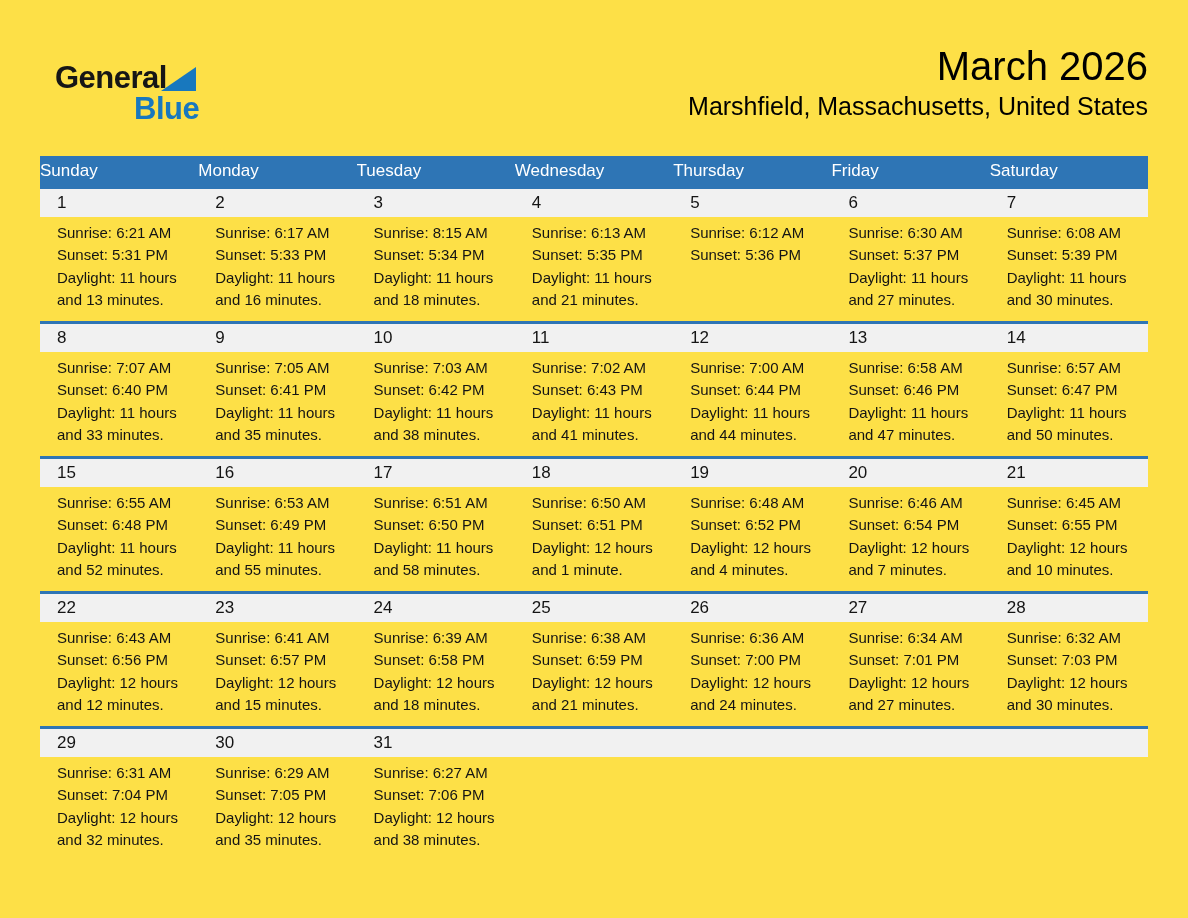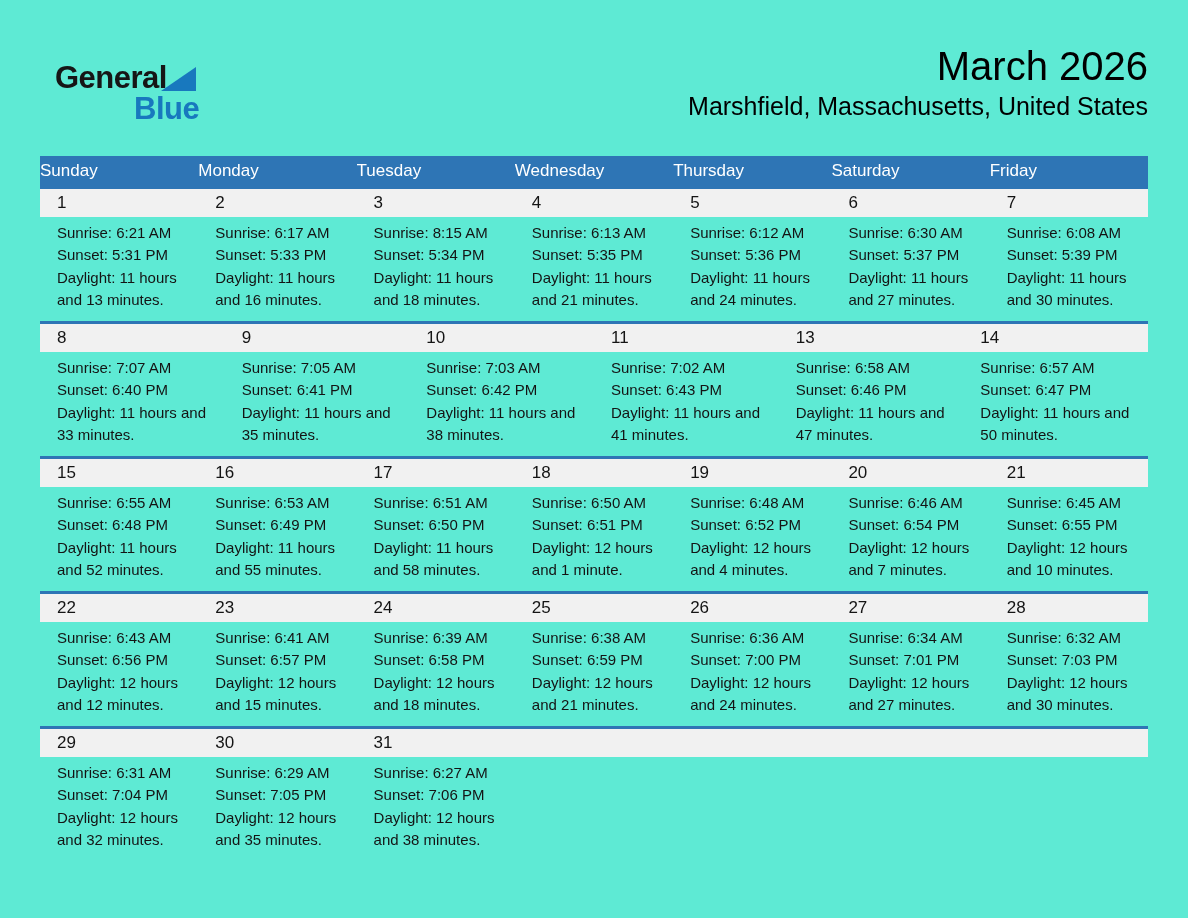--- a/index.html
+++ b/index.html
@@ -1,18 +1,18 @@
 <!DOCTYPE html>
 <html style="--header-blue: #2E75B5; --row-blue: #2E75B5; --strip-gray: #F1F1F1; --logo-blue: #1878BE;"><head>
 <meta charset="utf-8">
 <style>
   * { margin:0; padding:0; box-sizing:border-box; }
   html,body { background:#ffffff; }
   body { font-family:"Liberation Sans", sans-serif; }
-  .page { position:relative; width:1188px; height:918px; background:#5eead4; overflow:hidden; }
+  .page { position:relative; width:1188px; height:918px; background:#fde047; overflow:hidden; }
 
   
   .logo { position:absolute; left:55px; top:58px; width:220px; height:70px; }
   .logo-general { position:absolute; left:0; top:2px; font-size:31px; font-weight:700; letter-spacing:-0.5px; color:#161616; }
   .logo-triangle { position:absolute; left:106px; top:9px; width:35px; height:24px;
                    background:var(--logo-blue,#1878BE);
                    clip-path:polygon(0 100%, 100% 0, 100% 100%); }
   .logo-blue { position:absolute; left:79px; top:33px; font-size:31px; font-weight:700; letter-spacing:-0.5px; color:var(--logo-blue,#1878BE); }
 
   
@@ -47,22 +47,22 @@
     <h2>Marshfield, Massachusetts, United States</h2>
   </div>
 
   <div class="calendar">
     <div class="cal-header" id="cal-header">
         <div class="cal-header-cell">Sunday</div>
         <div class="cal-header-cell">Monday</div>
         <div class="cal-header-cell">Tuesday</div>
         <div class="cal-header-cell">Wednesday</div>
         <div class="cal-header-cell">Thursday</div>
+        <div class="cal-header-cell">Friday</div>
         <div class="cal-header-cell">Saturday</div>
-        <div class="cal-header-cell">Friday</div>
       </div>
     <div id="cal-body">
         <div class="cal-row">
           <div class="cal-cell">
             <div class="cell-day">1</div>
             <div class="cell-details">
               <div class="detail-line">Sunrise: 6:21 AM</div>
               <div class="detail-line">Sunset: 5:31 PM</div>
               <div class="detail-line">Daylight: 11 hours and 13 minutes.</div>
             </div>
@@ -89,21 +89,20 @@
               <div class="detail-line">Sunrise: 6:13 AM</div>
               <div class="detail-line">Sunset: 5:35 PM</div>
               <div class="detail-line">Daylight: 11 hours and 21 minutes.</div>
             </div>
           </div>
           <div class="cal-cell">
             <div class="cell-day">5</div>
             <div class="cell-details">
               <div class="detail-line">Sunrise: 6:12 AM</div>
               <div class="detail-line">Sunset: 5:36 PM</div>
-              <div class="detail-line">Daylight: 11 hours and 24 minutes.</div>
             </div>
           </div>
           <div class="cal-cell">
             <div class="cell-day">6</div>
             <div class="cell-details">
               <div class="detail-line">Sunrise: 6:30 AM</div>
               <div class="detail-line">Sunset: 5:37 PM</div>
               <div class="detail-line">Daylight: 11 hours and 27 minutes.</div>
             </div>
           </div>
@@ -143,20 +142,28 @@
           </div>
           <div class="cal-cell">
             <div class="cell-day">11</div>
             <div class="cell-details">
               <div class="detail-line">Sunrise: 7:02 AM</div>
               <div class="detail-line">Sunset: 6:43 PM</div>
               <div class="detail-line">Daylight: 11 hours and 41 minutes.</div>
             </div>
           </div>
           <div class="cal-cell">
+            <div class="cell-day">12</div>
+            <div class="cell-details">
+              <div class="detail-line">Sunrise: 7:00 AM</div>
+              <div class="detail-line">Sunset: 6:44 PM</div>
+              <div class="detail-line">Daylight: 11 hours and 44 minutes.</div>
+            </div>
+          </div>
+          <div class="cal-cell">
             <div class="cell-day">13</div>
             <div class="cell-details">
               <div class="detail-line">Sunrise: 6:58 AM</div>
               <div class="detail-line">Sunset: 6:46 PM</div>
               <div class="detail-line">Daylight: 11 hours and 47 minutes.</div>
             </div>
           </div>
           <div class="cal-cell">
             <div class="cell-day">14</div>
             <div class="cell-details">

